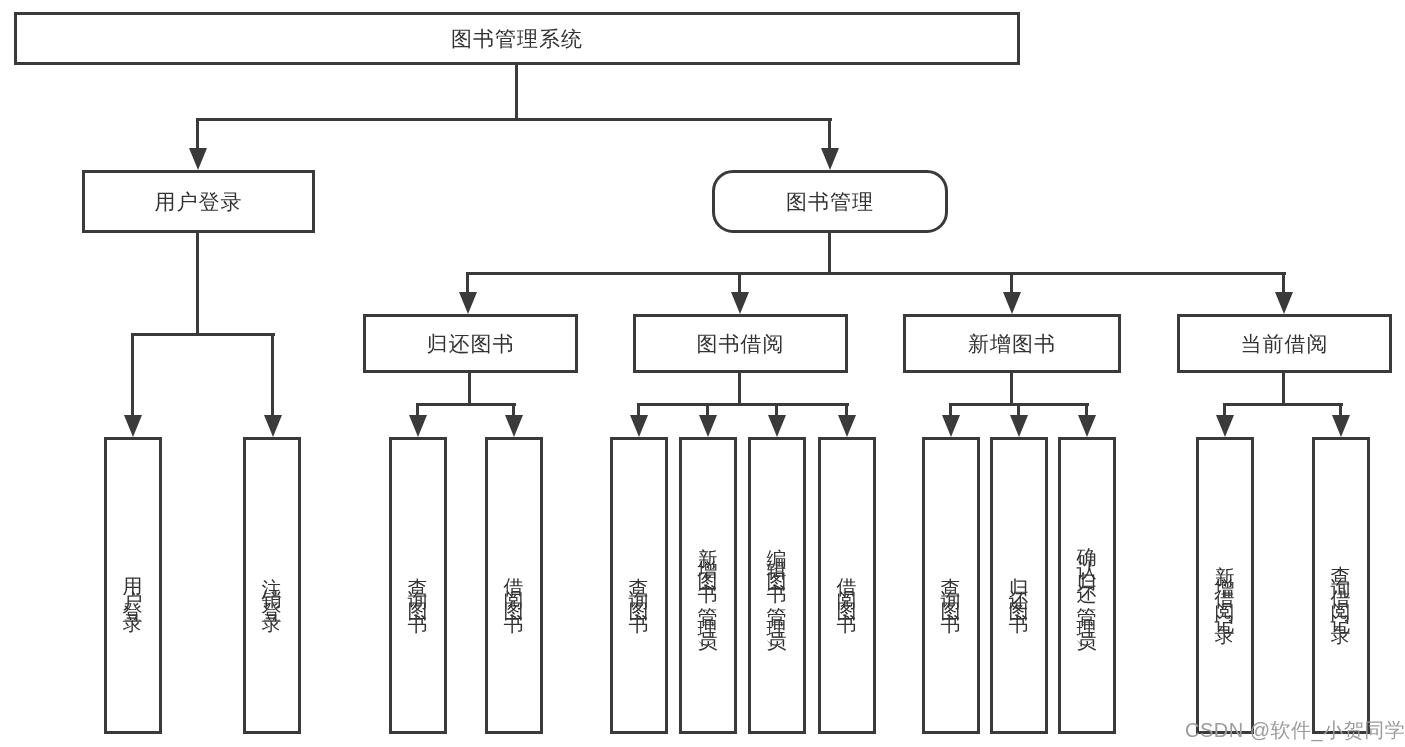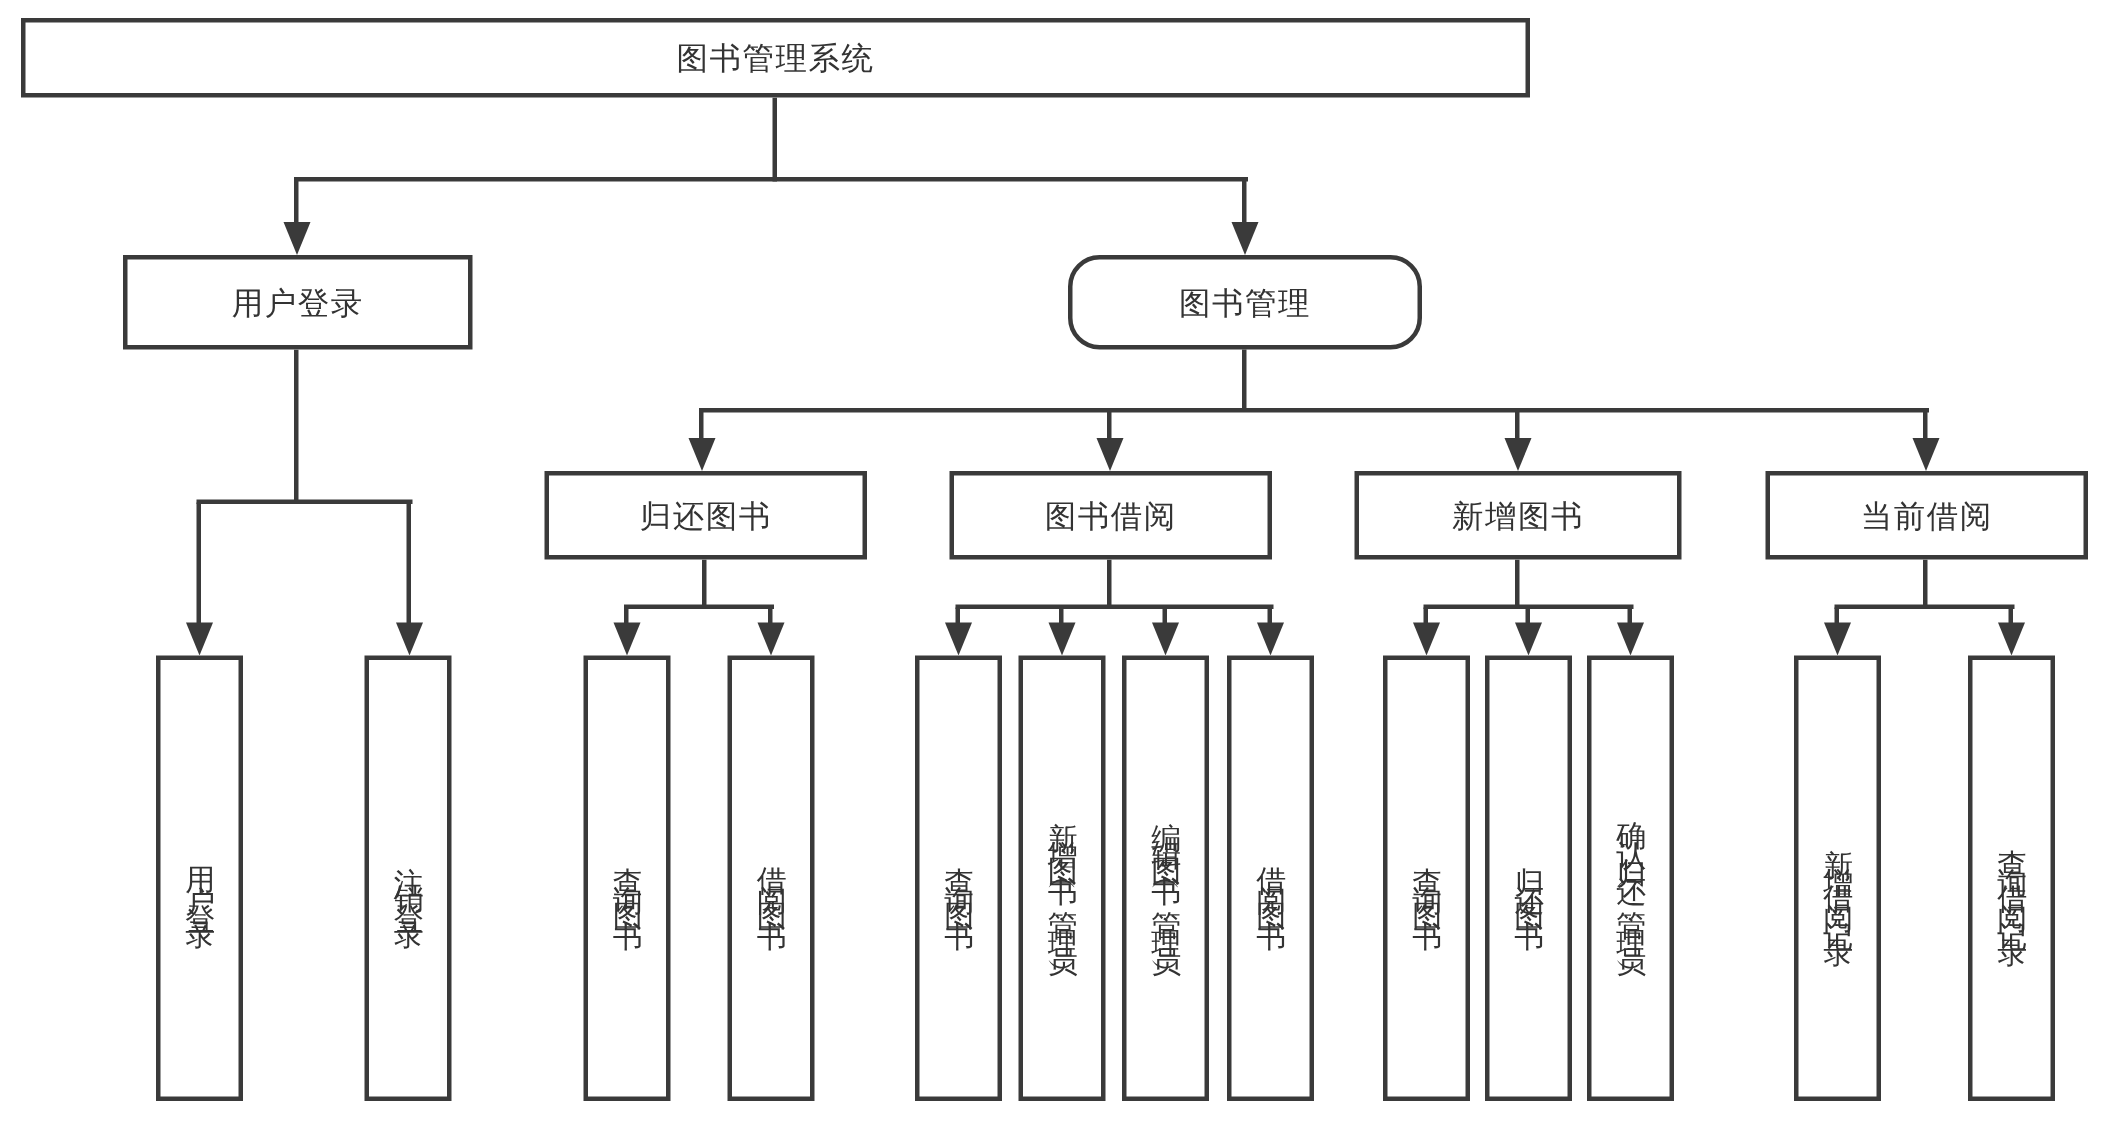--- a/index.html
+++ b/index.html
@@ -191,14 +191,15 @@
     <span>确认归还（管理员）</span>
   </div>
 
   <div class="box vert" style="left:1196px; top:437px; width:58px; height:297px;">
     <span>新增借阅记录</span>
   </div>
   <div class="box vert" style="left:1312px; top:437px; width:58px; height:297px;">
     <span>查询借阅记录</span>
   </div>
 
+  <div class="watermark">CSDN @软件_小贺同学</div>
 
 </div>
 
 </body></html>

